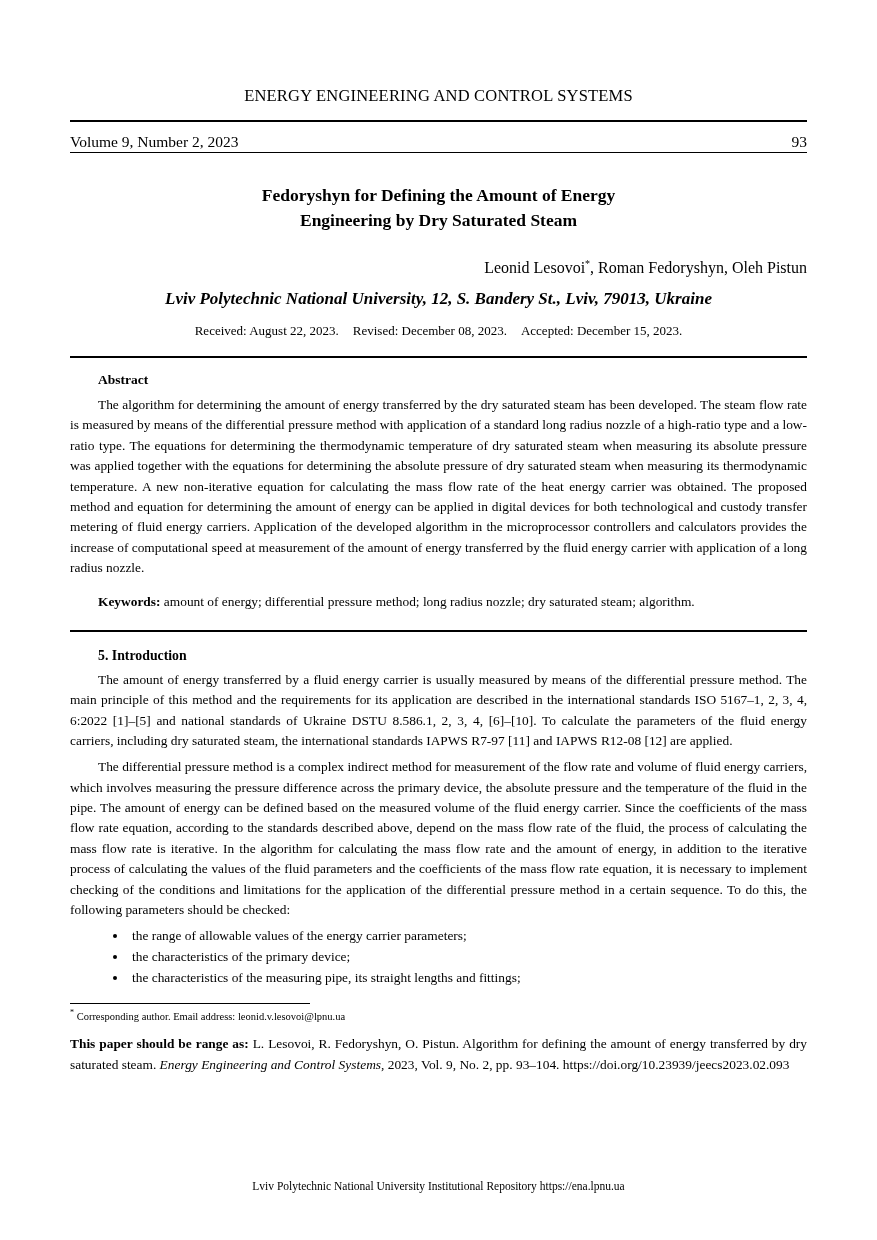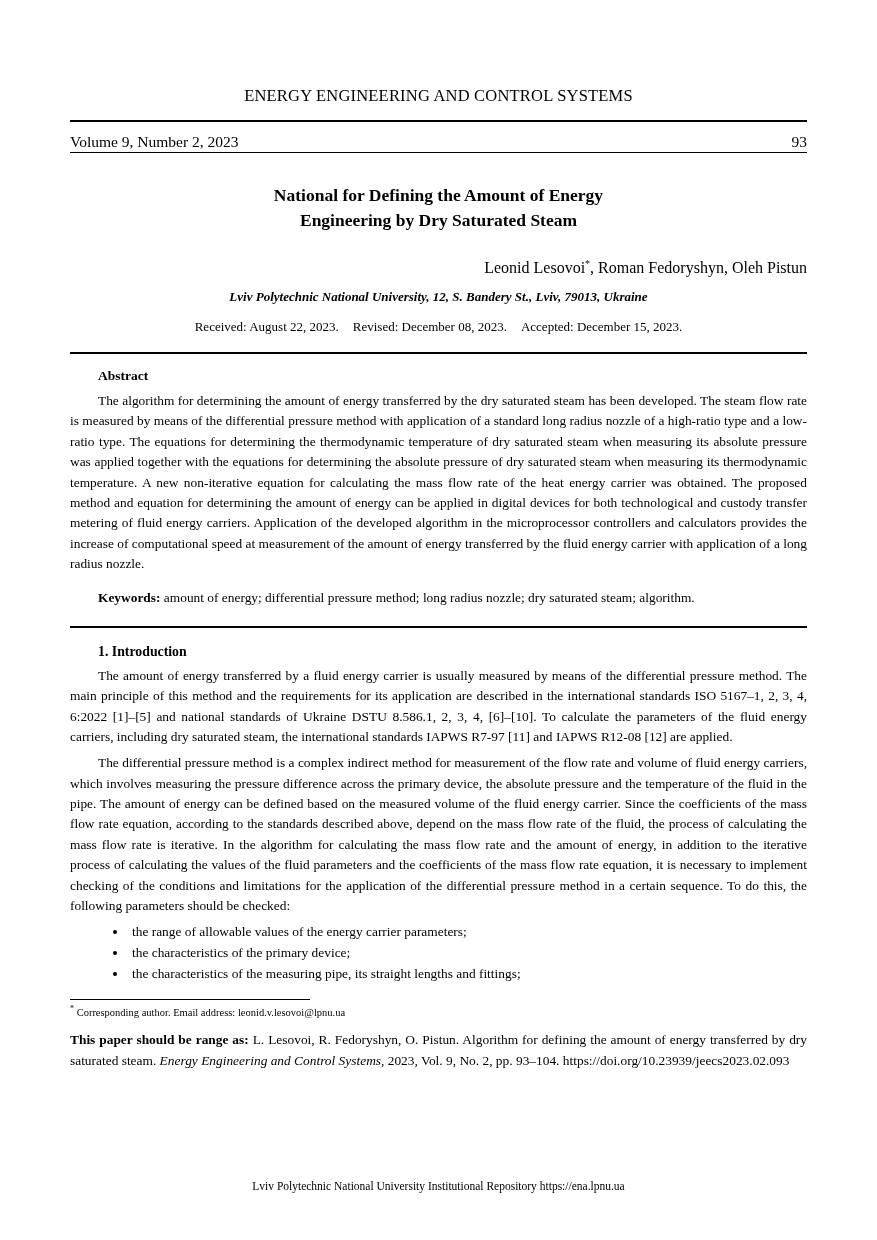--- a/index.html
+++ b/index.html
@@ -62,21 +62,21 @@
     text-align: right;
     font-size: 16px;
     margin-top: 24px;
   }
   .authors sup {
     font-size: 10px;
     vertical-align: super;
   }
   .affiliation {
     text-align: center;
-    font-size: 13px;
+    font-size: 17px;
     font-style: italic;
     font-weight: bold;
     margin-top: 12px;
   }
   .dates {
     text-align: center;
     font-size: 13px;
     margin-top: 14px;
   }
   .dates .gap { display: inline-block; width: 14px; }
@@ -170,21 +170,21 @@
     <div class="journal-title">ENERGY ENGINEERING AND CONTROL SYSTEMS</div>
     <div class="rule-thick"></div>
 
     <div class="volume-row">
       <span>Volume 9, Number 2, 2023</span>
       <span>93</span>
     </div>
     <div class="rule-thin"></div>
 
     <div class="paper-title">
-      <div>National for Defining the Amount of Energy</div>
+      <div>Fedoryshyn for Defining the Amount of Energy</div>
       <div>Engineering by Dry Saturated Steam</div>
     </div>
 
     <div class="authors">
       <span>Leonid Lesovoi</span><sup>*</sup><span>, Roman Fedoryshyn, Oleh Pistun</span>
     </div>
 
     <div class="affiliation">Lviv Polytechnic National University, 12, S. Bandery St., Lviv, 79013, Ukraine</div>
 
     <div class="dates">
@@ -196,21 +196,21 @@
 
     <div class="abstract-head">Abstract</div>
     <div class="abstract-body">The algorithm for determining the amount of energy transferred by the dry saturated steam has been developed. The steam flow rate is measured by means of the differential pressure method with application of a standard long radius nozzle of a high-ratio type and a low-ratio type. The equations for determining the thermodynamic temperature of dry saturated steam when measuring its absolute pressure was applied together with the equations for determining the absolute pressure of dry saturated steam when measuring its thermodynamic temperature. A new non-iterative equation for calculating the mass flow rate of the heat energy carrier was obtained. The proposed method and equation for determining the amount of energy can be applied in digital devices for both technological and custody transfer metering of fluid energy carriers. Application of the developed algorithm in the microprocessor controllers and calculators provides the increase of computational speed at measurement of the amount of energy transferred by the fluid energy carrier with application of a long radius nozzle.</div>
 
     <div class="keywords">
       <b>Keywords:</b><span> amount of energy; differential pressure method; long radius nozzle; dry saturated steam; algorithm.</span>
     </div>
 
     <div class="sect-rule"></div>
 
-    <div class="section-head">1. Introduction</div>
+    <div class="section-head">5. Introduction</div>
     <p class="body">The amount of energy transferred by a fluid energy carrier is usually measured by means of the differential pressure method. The main principle of this method and the requirements for its application are described in the international standards ISO 5167–1, 2, 3, 4, 6:2022 [1]–[5] and national standards of Ukraine DSTU 8.586.1, 2, 3, 4, [6]–[10]. To calculate the parameters of the fluid energy carriers, including dry saturated steam, the international standards IAPWS R7-97 [11] and IAPWS R12-08 [12] are applied.</p>
     <p class="body">The differential pressure method is a complex indirect method for measurement of the flow rate and volume of fluid energy carriers, which involves measuring the pressure difference across the primary device, the absolute pressure and the temperature of the fluid in the pipe. The amount of energy can be defined based on the measured volume of the fluid energy carrier. Since the coefficients of the mass flow rate equation, according to the standards described above, depend on the mass flow rate of the fluid, the process of calculating the mass flow rate is iterative. In the algorithm for calculating the mass flow rate and the amount of energy, in addition to the iterative process of calculating the values of the fluid parameters and the coefficients of the mass flow rate equation, it is necessary to implement checking of the conditions and limitations for the application of the differential pressure method in a certain sequence. To do this, the following parameters should be checked:</p>
 
     <ul class="bullets">
       <li>the range of allowable values of the energy carrier parameters;</li>
       <li>the characteristics of the primary device;</li>
       <li>the characteristics of the measuring pipe, its straight lengths and fittings;</li>
     </ul>
 
     <div class="footnote-rule"></div>

